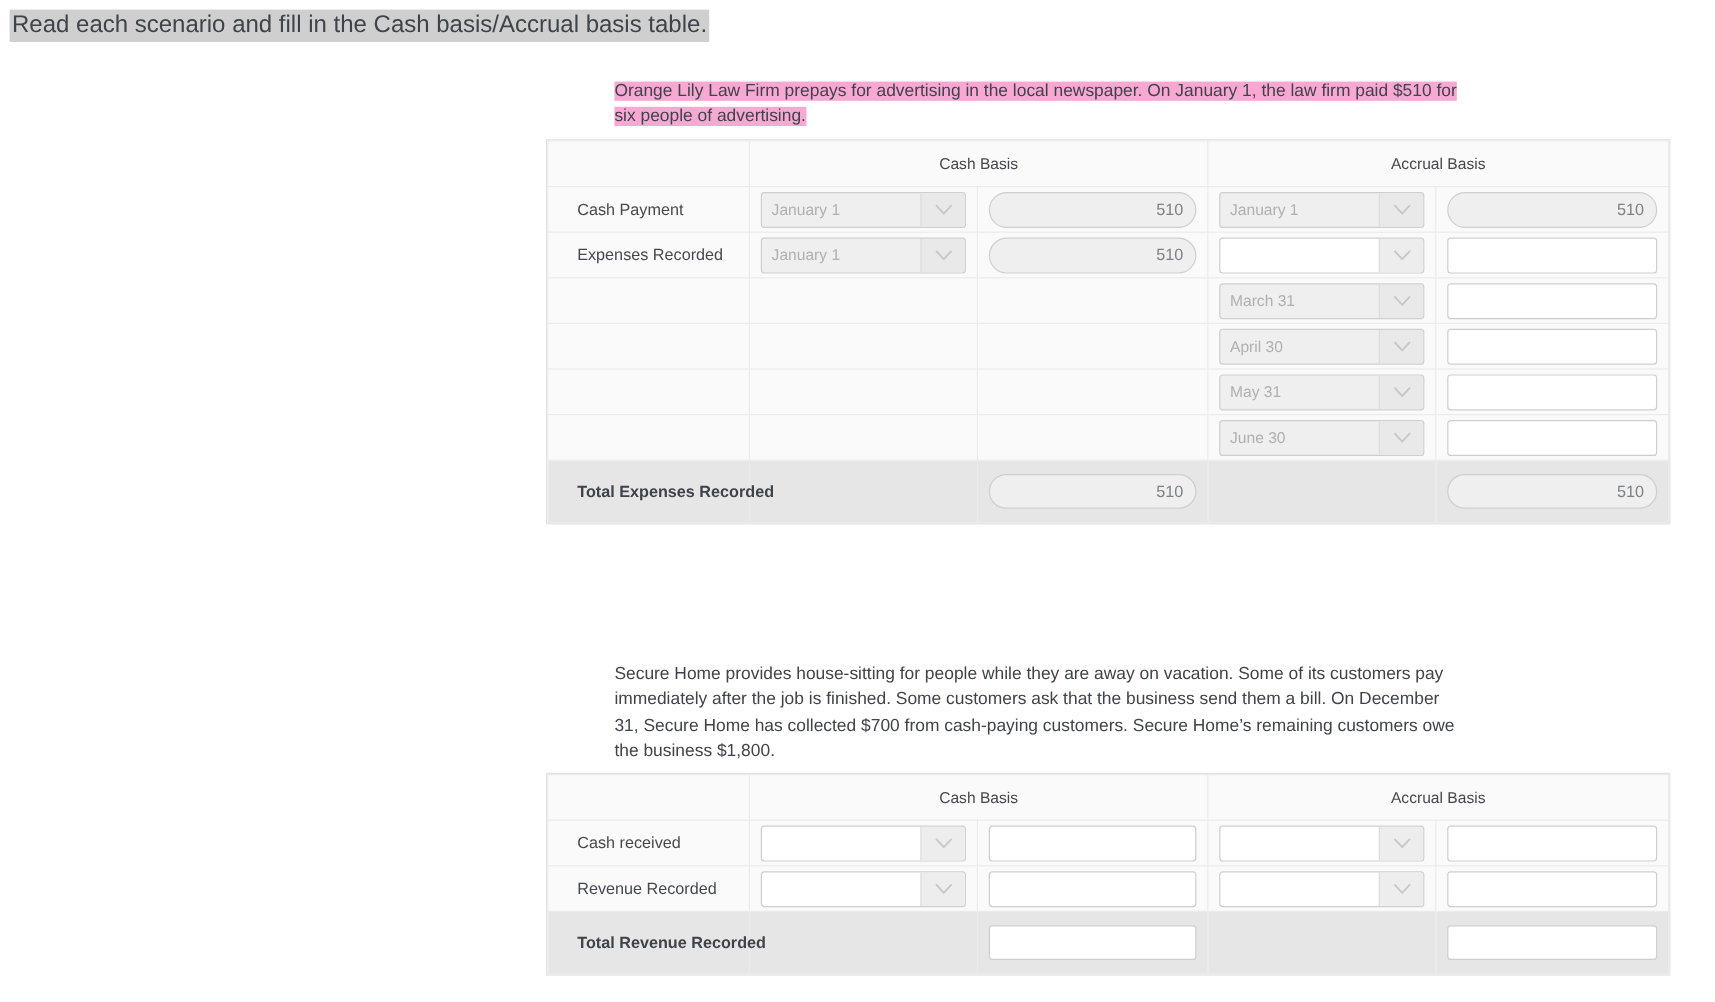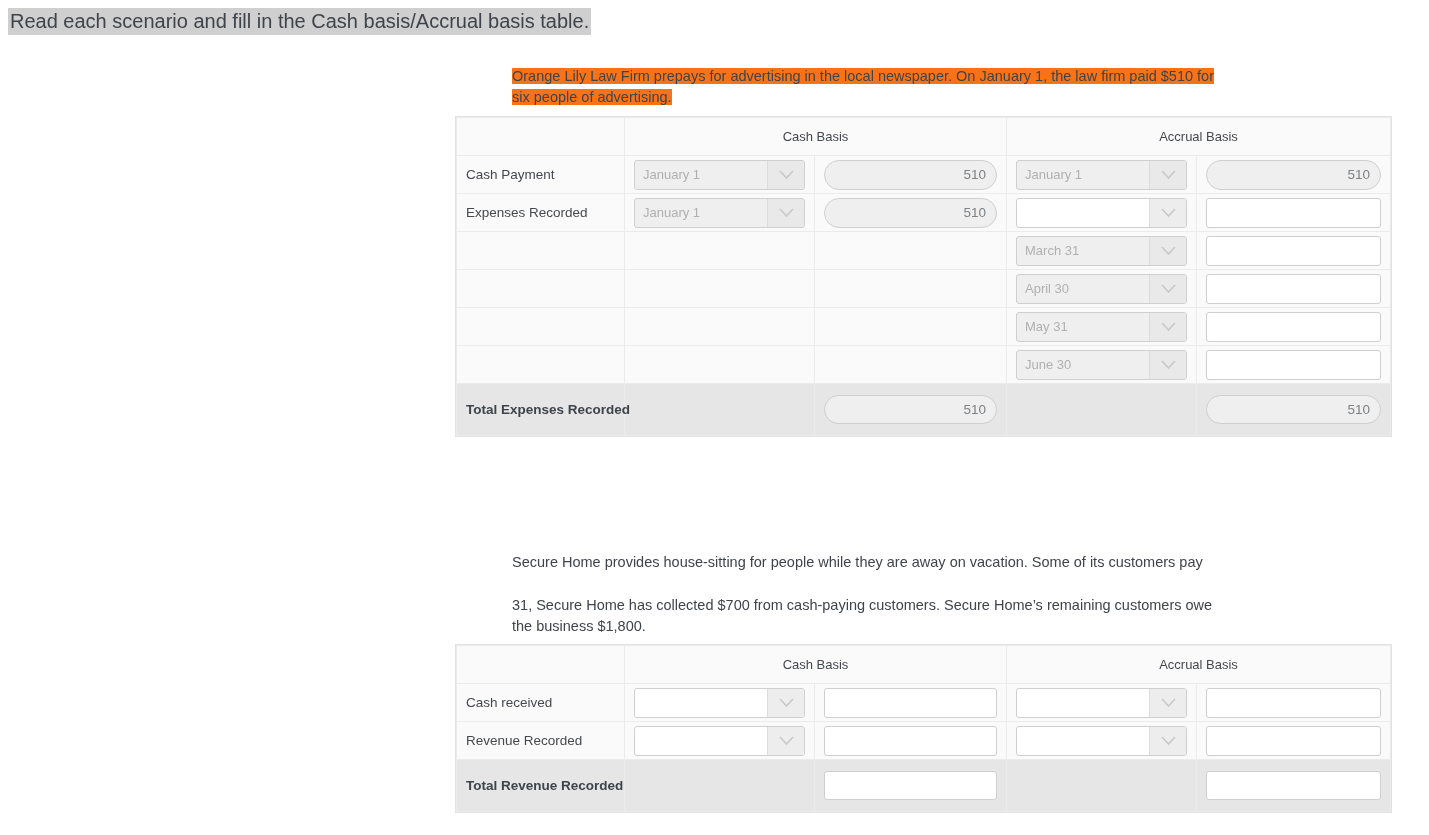--- a/index.html
+++ b/index.html
@@ -30,21 +30,21 @@
   }
 
   
   .scenario {
     position: absolute;
     font-size: 14.5px;
     line-height: 21.3px;
     color: #3f444a;
   }
   .scenario .hl {
-    background: #f97316;
+    background: #f9a8d4;
     margin-top: 35px;
   }
   .scenario .plain {
     background: transparent;
   }
   #scenario-1 { left: 512px; top: 66px; width: 812px; }
   #scenario-2 { left: 512px; top: 552px; width: 812px; }
 
   
   .basis-table {
@@ -79,21 +79,21 @@
     text-align: center;
     background: #fafafa;
     margin-left: 21px;
   }
   .basis-table thead th.corner { background: #fafafa; }
 
   
   .basis-table tbody tr { height: 38px; }
 
   td.row-label {
-    padding-left: 9px;
+    padding-left: 24px;
     font-size: 13.5px;
     color: #45494e;
     background: #fafafa;
     white-space: nowrap;
   }
   tr.total-row td {
     background: #e6e6e6;
     height: 51px;
   }
   tr.total-row td.row-label {
@@ -409,21 +409,21 @@
           <span class="amount filled">510</span>
           <span class="rule-bottom"></span>
         </span>
       </td>
     </tr>
   </tbody>
 </table>
 
 <div class="scenario" id="scenario-2">
   <span class="plain">Secure Home provides house-sitting for people while they are away on vacation. Some of its customers pay</span><br>
-  <br>
+  <span class="plain">immediately after the job is finished. Some customers ask that the business send them a bill. On December</span><br>
   <span class="plain">31, Secure Home has collected $700 from cash-paying customers. Secure Home’s remaining customers owe</span><br>
   <span class="plain">the business $1,800.</span>
 </div>
 
 <table class="basis-table" id="table-2">
   <colgroup>
     <col class="c-label">
       <col class="c-cd">
       <col class="c-camt">
       <col class="c-ad">

